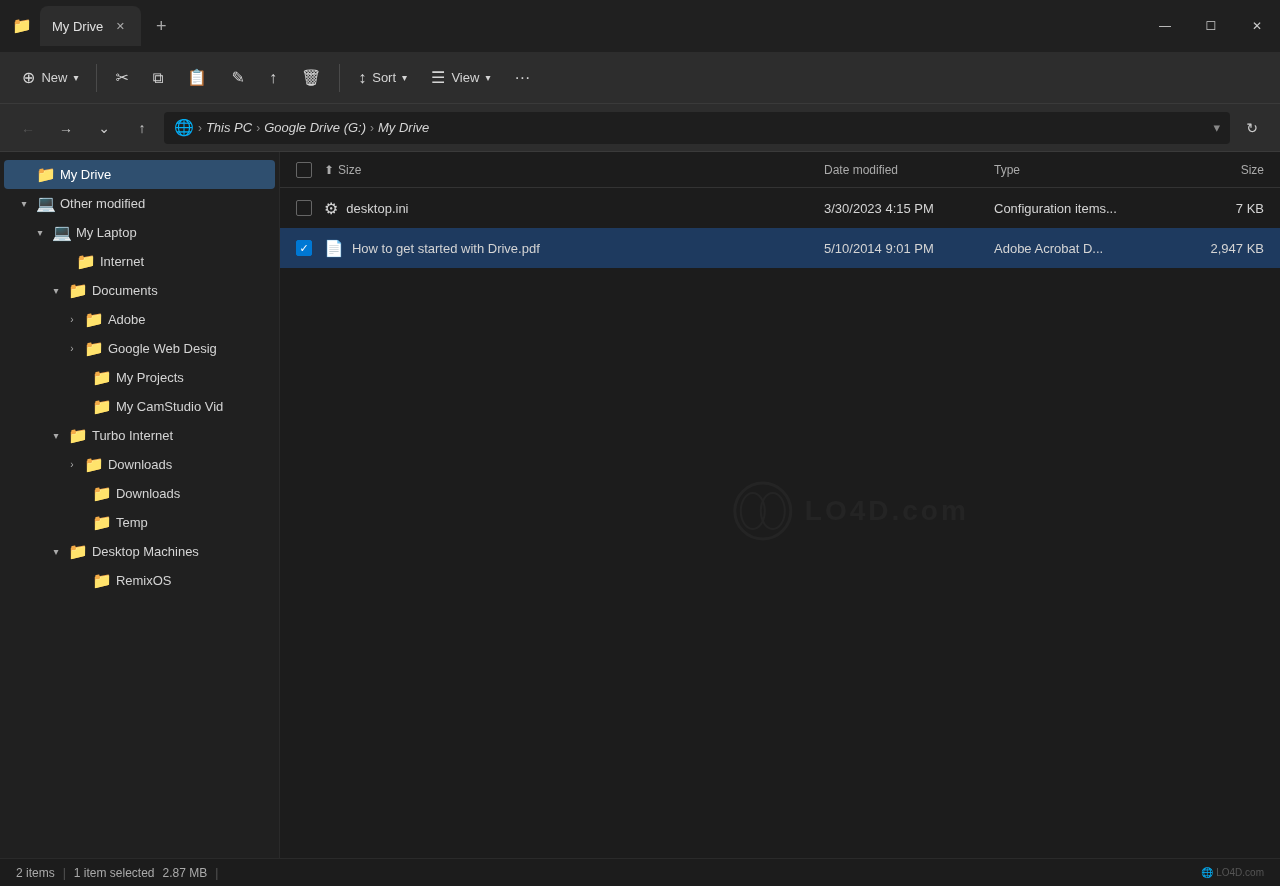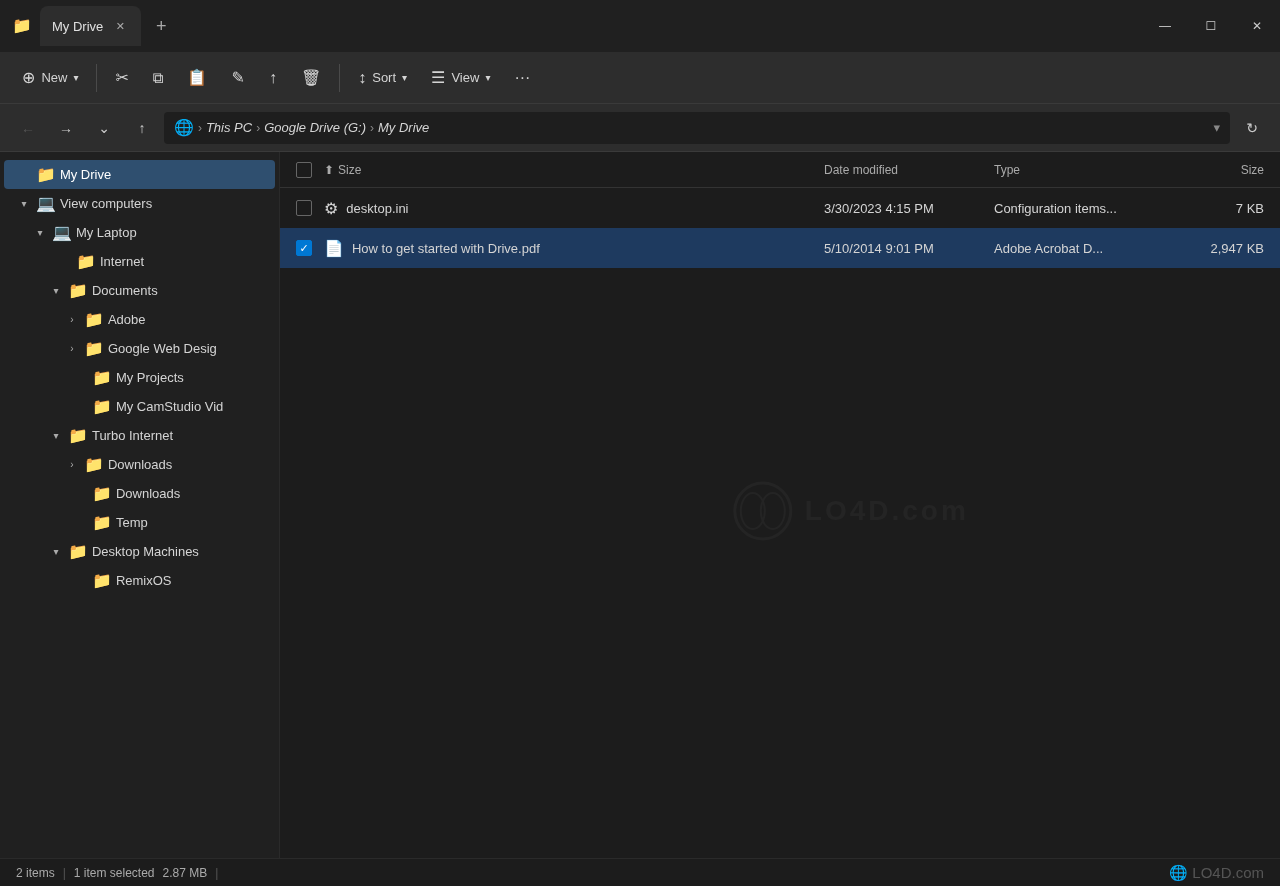--- a/index.html
+++ b/index.html
@@ -422,21 +422,21 @@
 
     <div class="sidebar-item active" style="padding-left: 12px;">
       <span class="expand-icon"></span>
       <span class="folder-icon folder-gdrive">📁</span>
       <span class="item-label">My Drive</span>
     </div>
 
     <div class="sidebar-item" style="padding-left: 12px;">
       <span class="expand-icon" style="color:#aaa;">▾</span>
       <span class="folder-icon">💻</span>
-      <span class="item-label">View computers</span>
+      <span class="item-label">Other modified</span>
     </div>
 
     <div class="sidebar-item" style="padding-left: 28px;">
       <span class="expand-icon" style="color:#aaa;">▾</span>
       <span class="folder-icon">💻</span>
       <span class="item-label">My Laptop</span>
     </div>
 
     <div class="sidebar-item" style="padding-left: 52px;">
       <span class="expand-icon"></span>
@@ -577,15 +577,15 @@
 
 </div>
 
 <div class="status-bar">
   <span>2 items</span>
   <span class="status-sep">|</span>
   <span>1 item selected</span>
   <span>2.87 MB</span>
   <span class="status-sep">|</span>
   <div style="margin-left:auto;display:flex;align-items:center;gap:4px;">
-    <span style="font-size:15px;color:#555;">🌐 LO4D.com</span>
+    <span style="font-size:10px;color:#555;">🌐 LO4D.com</span>
   </div>
 </div>
 
 </body></html>

